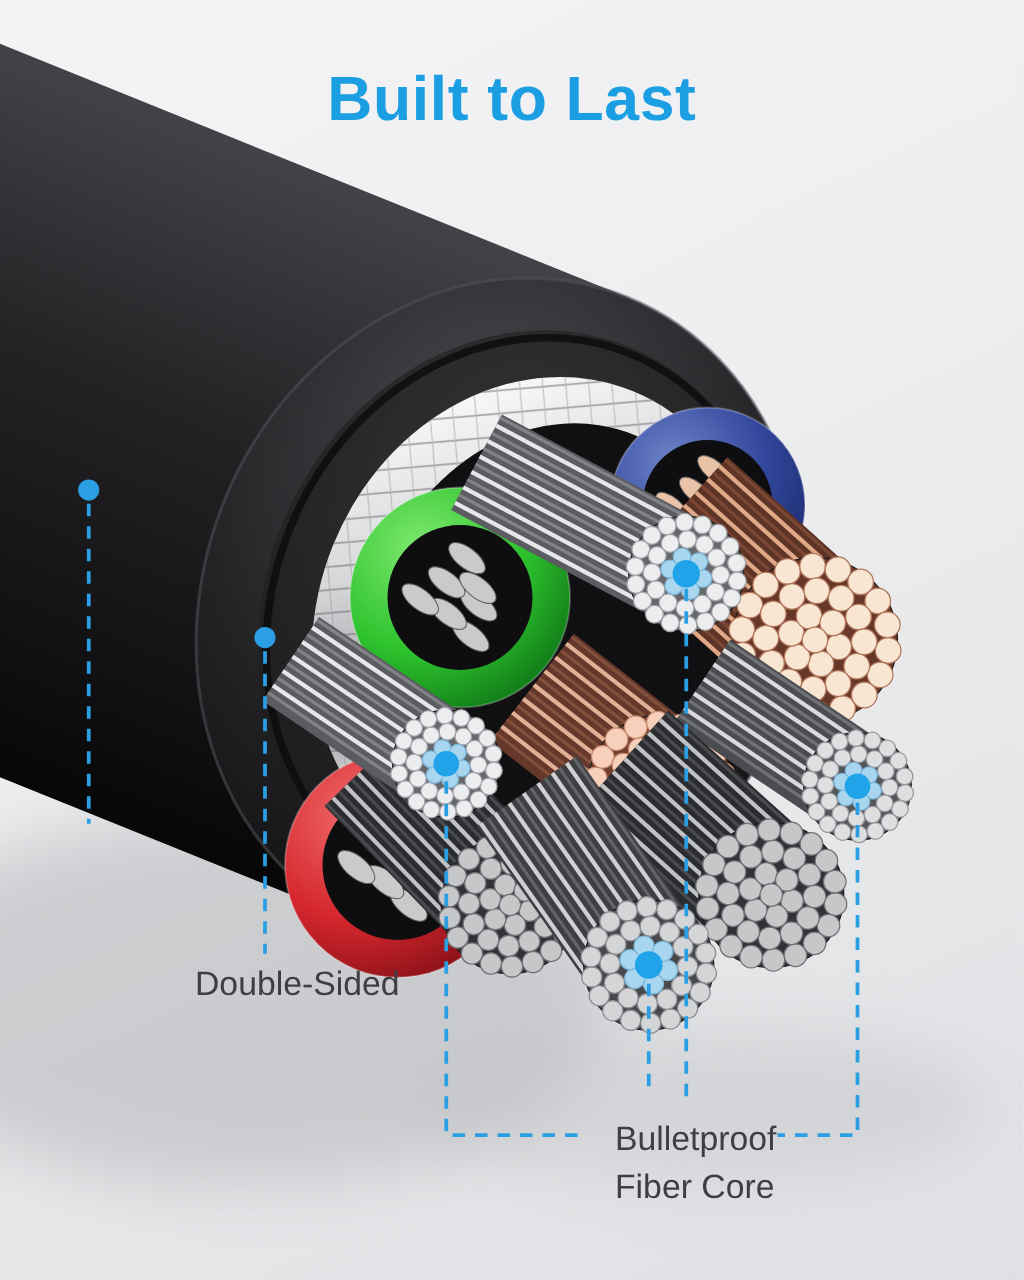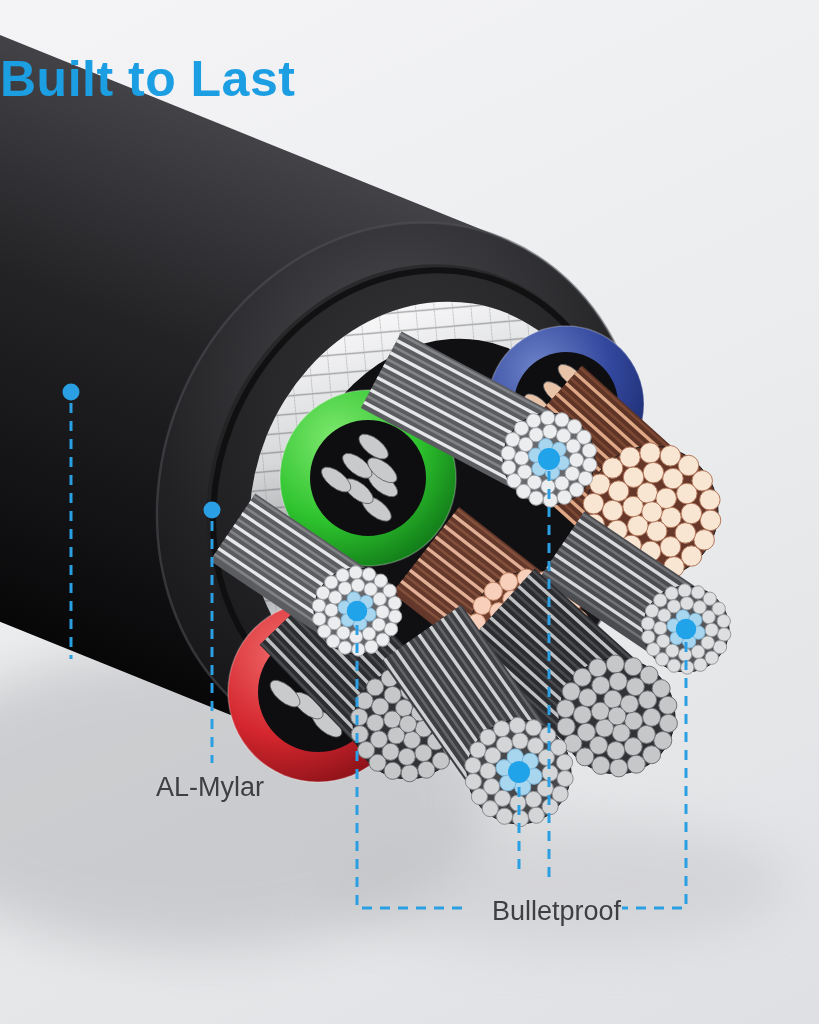--- a/index.html
+++ b/index.html
@@ -3,21 +3,21 @@
 <meta charset="utf-8">
 <style>
   html,body{margin:0;padding:0;background:#e9eaec;}
   .stage{
     position:relative;width:819px;height:1024px;overflow:hidden;
     background:linear-gradient(155deg,#f4f4f6 0%,#edeef0 40%,#e6e7e9 72%,#dfe0e3 100%);
     font-family:"Liberation Sans",sans-serif;
   }
   svg.scene{position:absolute;left:0;top:0;}
   .title{
-    position:absolute;left:0;top:52px;width:100%;text-align:left;
+    position:absolute;left:0;top:52px;width:100%;text-align:center;
     font-size:50px;line-height:1.1;font-weight:700;color:var(--title,#1c9ee3);
     letter-spacing:.5px;
   }
   .lbl{position:absolute;font-size:27px;line-height:38px;color:var(--label,#3e3f42);}
   .lbl span{display:block;}
   .callout{stroke:var(--accent,#2b9fe4);stroke-width:3;stroke-dasharray:10 8;fill:none;}
   .dot{fill:var(--accent,#2b9fe4);}
 </style>
 </head>
 <body>
@@ -575,20 +575,21 @@
       <circle class="dot" cx="212" cy="510" r="8.5"></circle>
     </g>
   </svg>
 
   <div class="title">Built to Last</div>
 
   <div class="lbl" style="left:54px;top:666px">
   </div>
 
   <div class="lbl" style="left:156px;top:768px">
-    <span>AL-Mylar</span>
+    <span>Double-Sided</span>
   </div>
 
   <div class="lbl" style="left:492px;top:892px">
     <span>Bulletproof</span>
+    <span>Fiber Core</span>
   </div>
 
 </div>
 
 </body></html>

